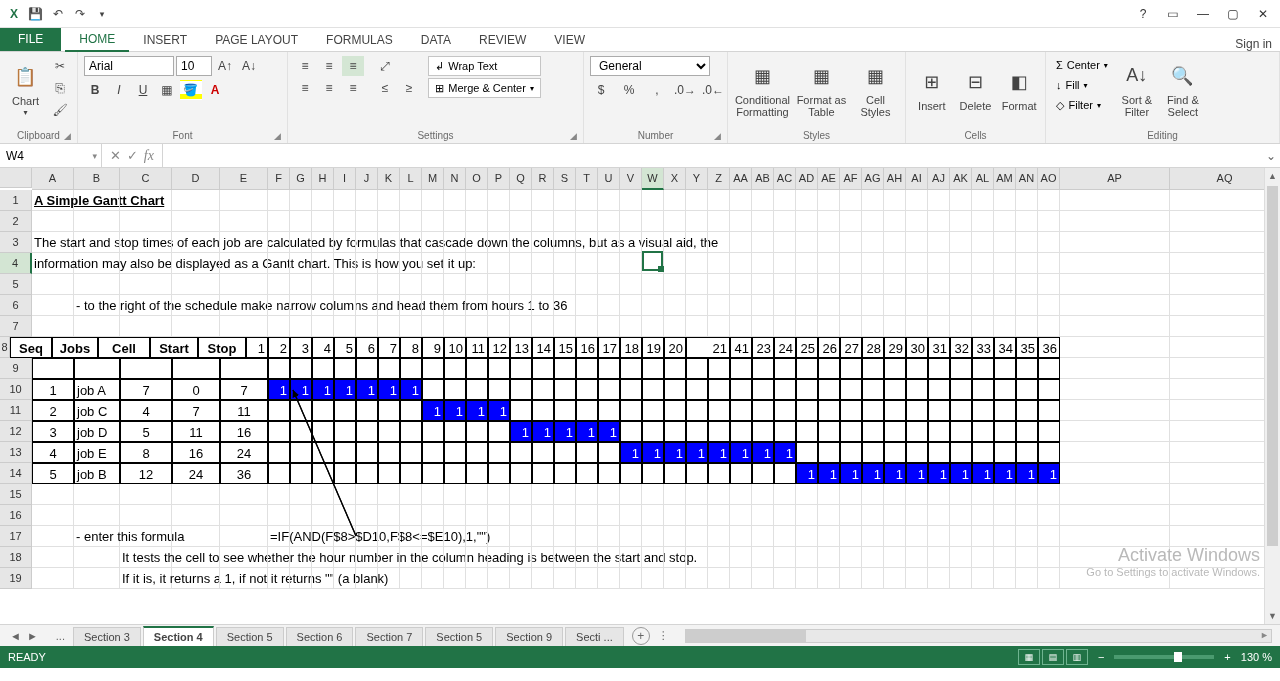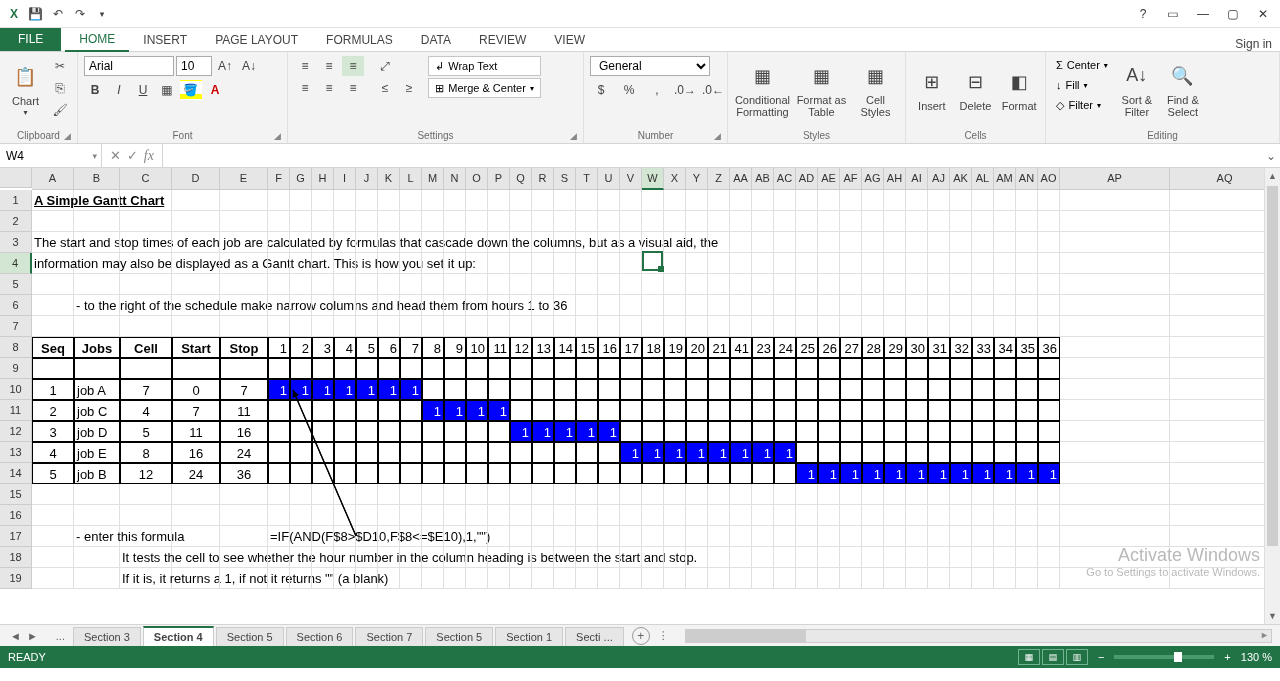--- a/index.html
+++ b/index.html
@@ -723,21 +723,21 @@
             <div class="cell bordered right" style="width:22px">11</div>
             <div class="cell bordered right" style="width:22px">12</div>
             <div class="cell bordered right" style="width:22px">13</div>
             <div class="cell bordered right" style="width:22px">14</div>
             <div class="cell bordered right" style="width:22px">15</div>
             <div class="cell bordered right" style="width:22px">16</div>
             <div class="cell bordered right" style="width:22px">17</div>
             <div class="cell bordered right" style="width:22px">18</div>
             <div class="cell bordered right" style="width:22px">19</div>
             <div class="cell bordered right" style="width:22px">20</div>
-            <div class="cell bordered right" style="width:22px">21</div>
+            <div class="cell bordered right" style="width:44px">21</div>
             <div class="cell bordered right" style="width:22px">41</div>
             <div class="cell bordered right" style="width:22px">23</div>
             <div class="cell bordered right" style="width:22px">24</div>
             <div class="cell bordered right" style="width:22px">25</div>
             <div class="cell bordered right" style="width:22px">26</div>
             <div class="cell bordered right" style="width:22px">27</div>
             <div class="cell bordered right" style="width:22px">28</div>
             <div class="cell bordered right" style="width:22px">29</div>
             <div class="cell bordered right" style="width:22px">30</div>
             <div class="cell bordered right" style="width:22px">31</div>
@@ -1307,21 +1307,21 @@
     <span>►</span>
   </div>
   <span class="st-dots">...</span>
   <div class="st-tabs" id="sheet-tabs">
       <div class="st-tab">Section 3</div>
       <div class="st-tab active">Section 4</div>
       <div class="st-tab">Section 5</div>
       <div class="st-tab">Section 6</div>
       <div class="st-tab">Section 7</div>
       <div class="st-tab">Section 5</div>
-      <div class="st-tab">Section 1</div>
+      <div class="st-tab">Section 9</div>
       <div class="st-tab">Secti ...</div>
     </div>
   <div class="st-add">+</div>
   <span class="st-dots">⋮</span>
   <div class="hscroll">
       <span style="position:absolute;left:2px;top:0;font-size:9px;color:#888">◄</span>
       <div class="thumb"></div>
       <span style="position:absolute;right:2px;top:0;font-size:9px;color:#888">►</span>
     </div>
 </div>

